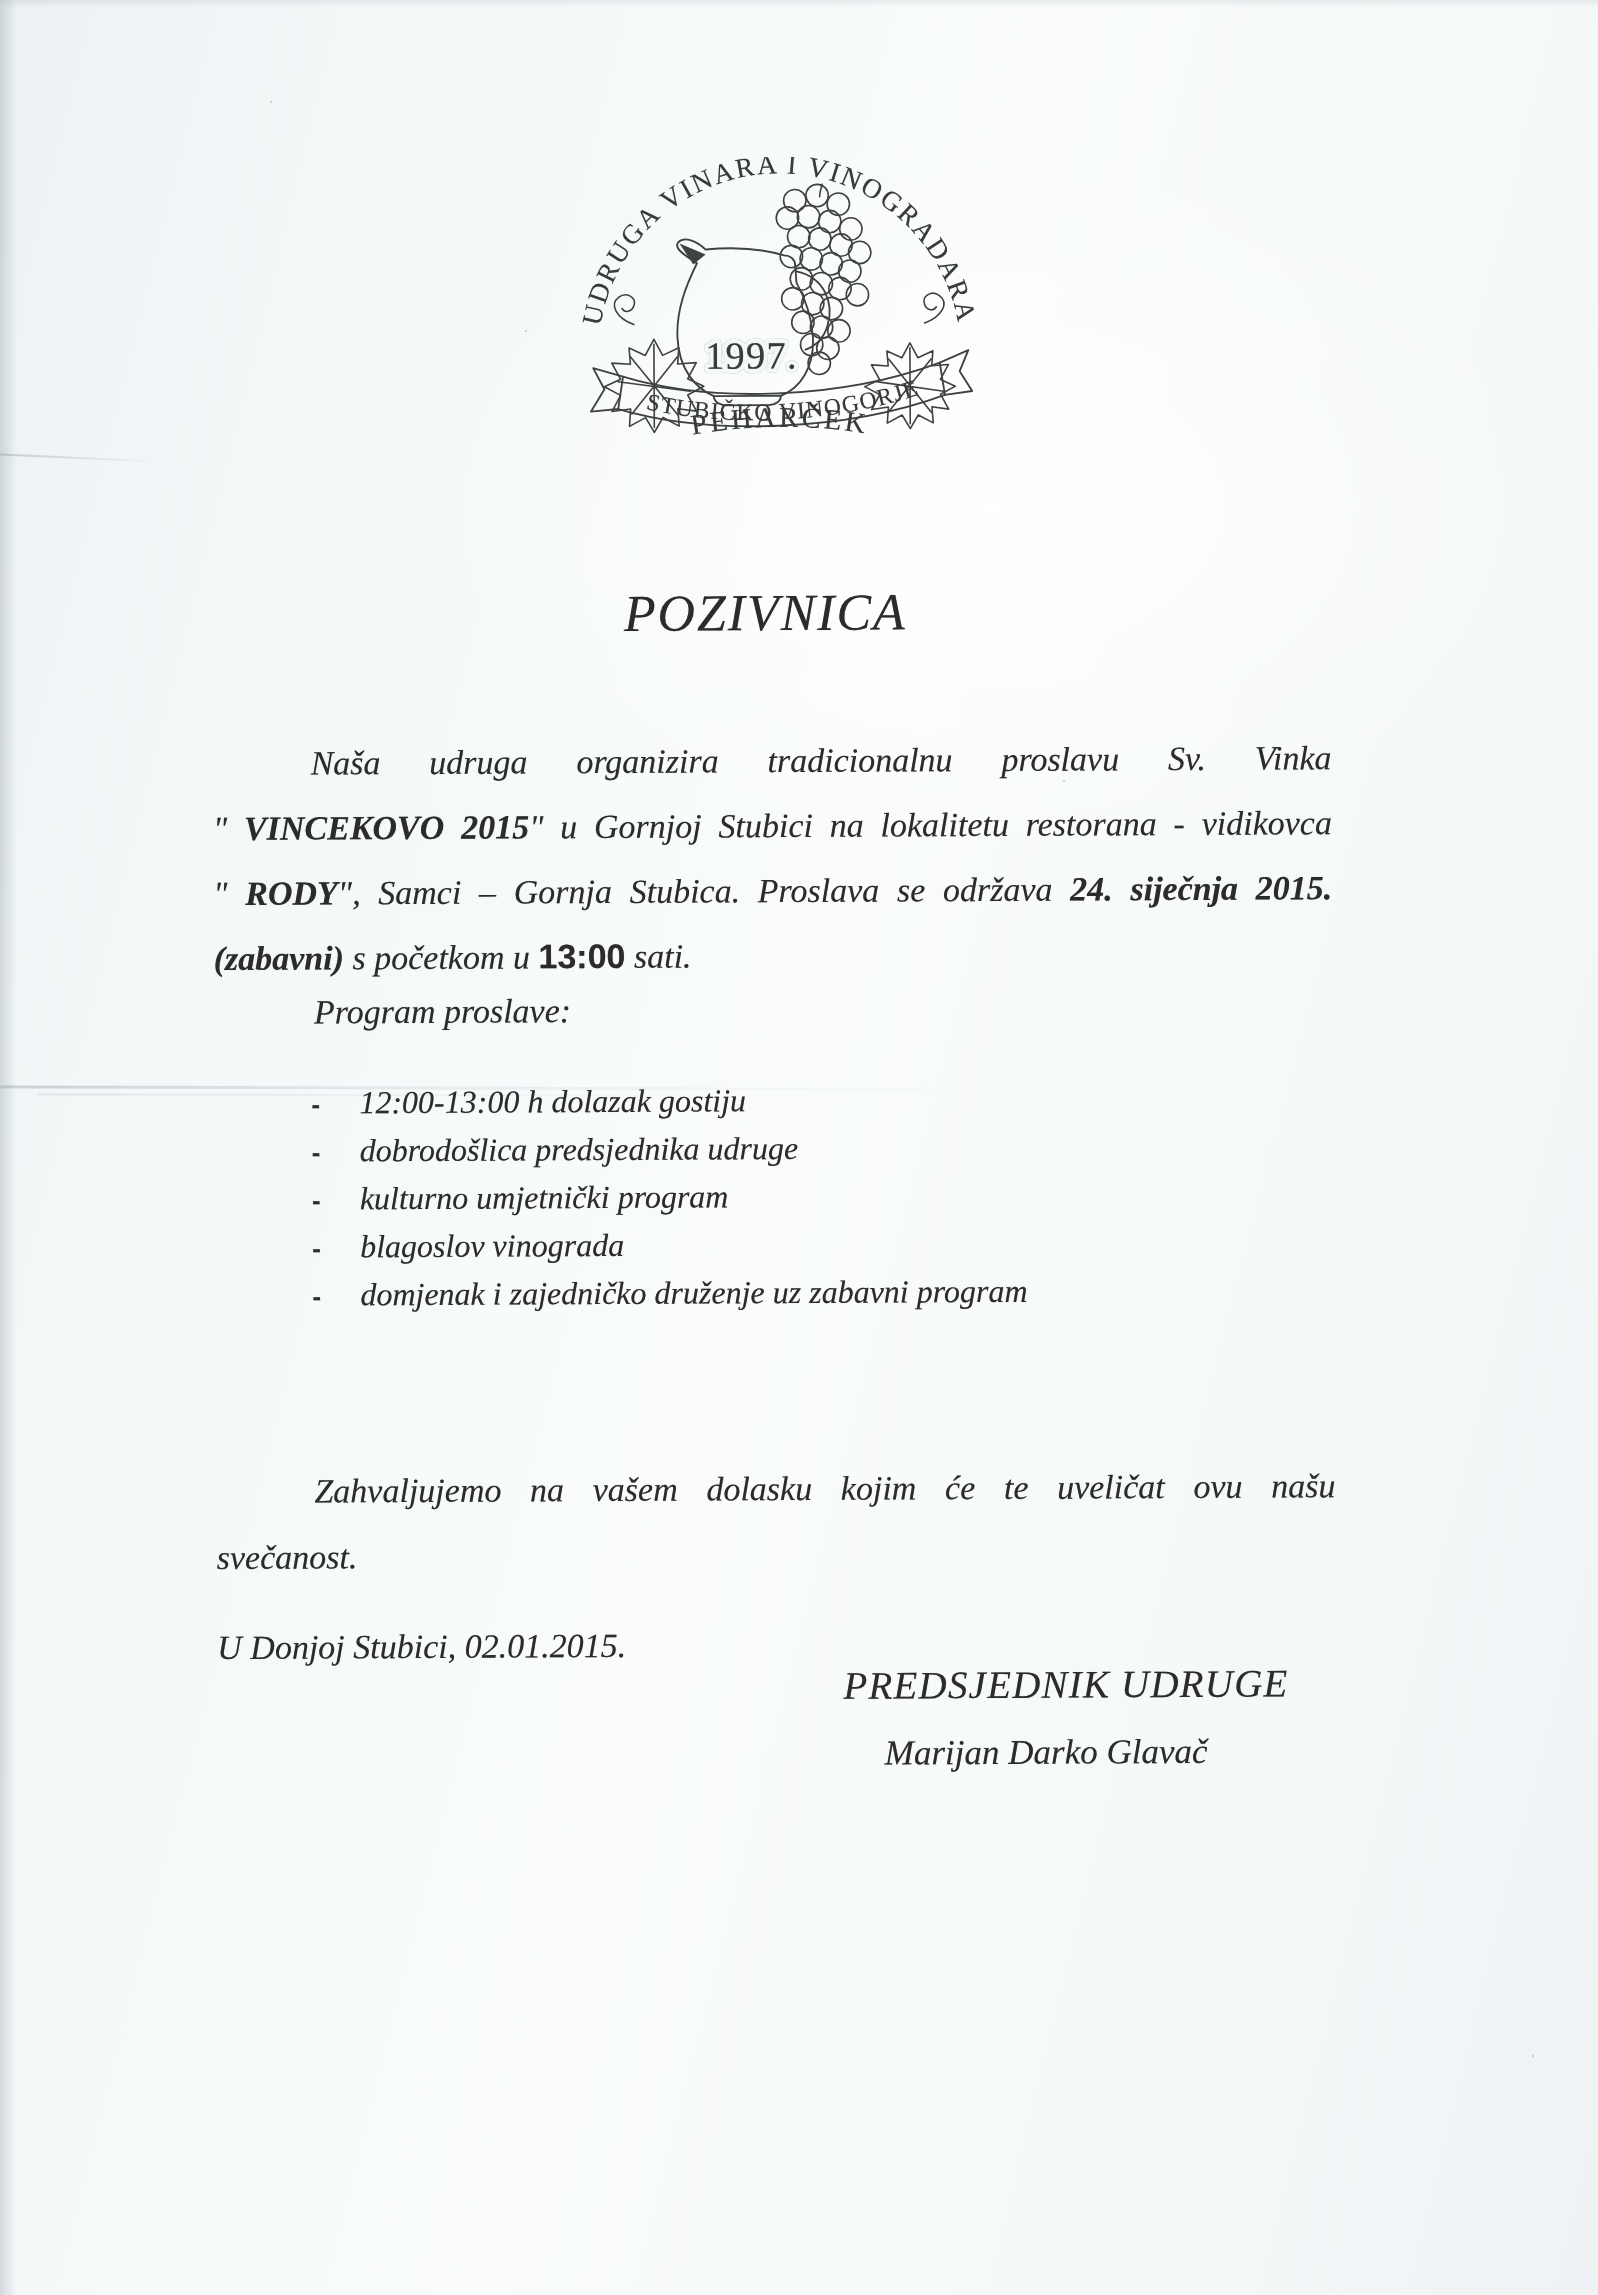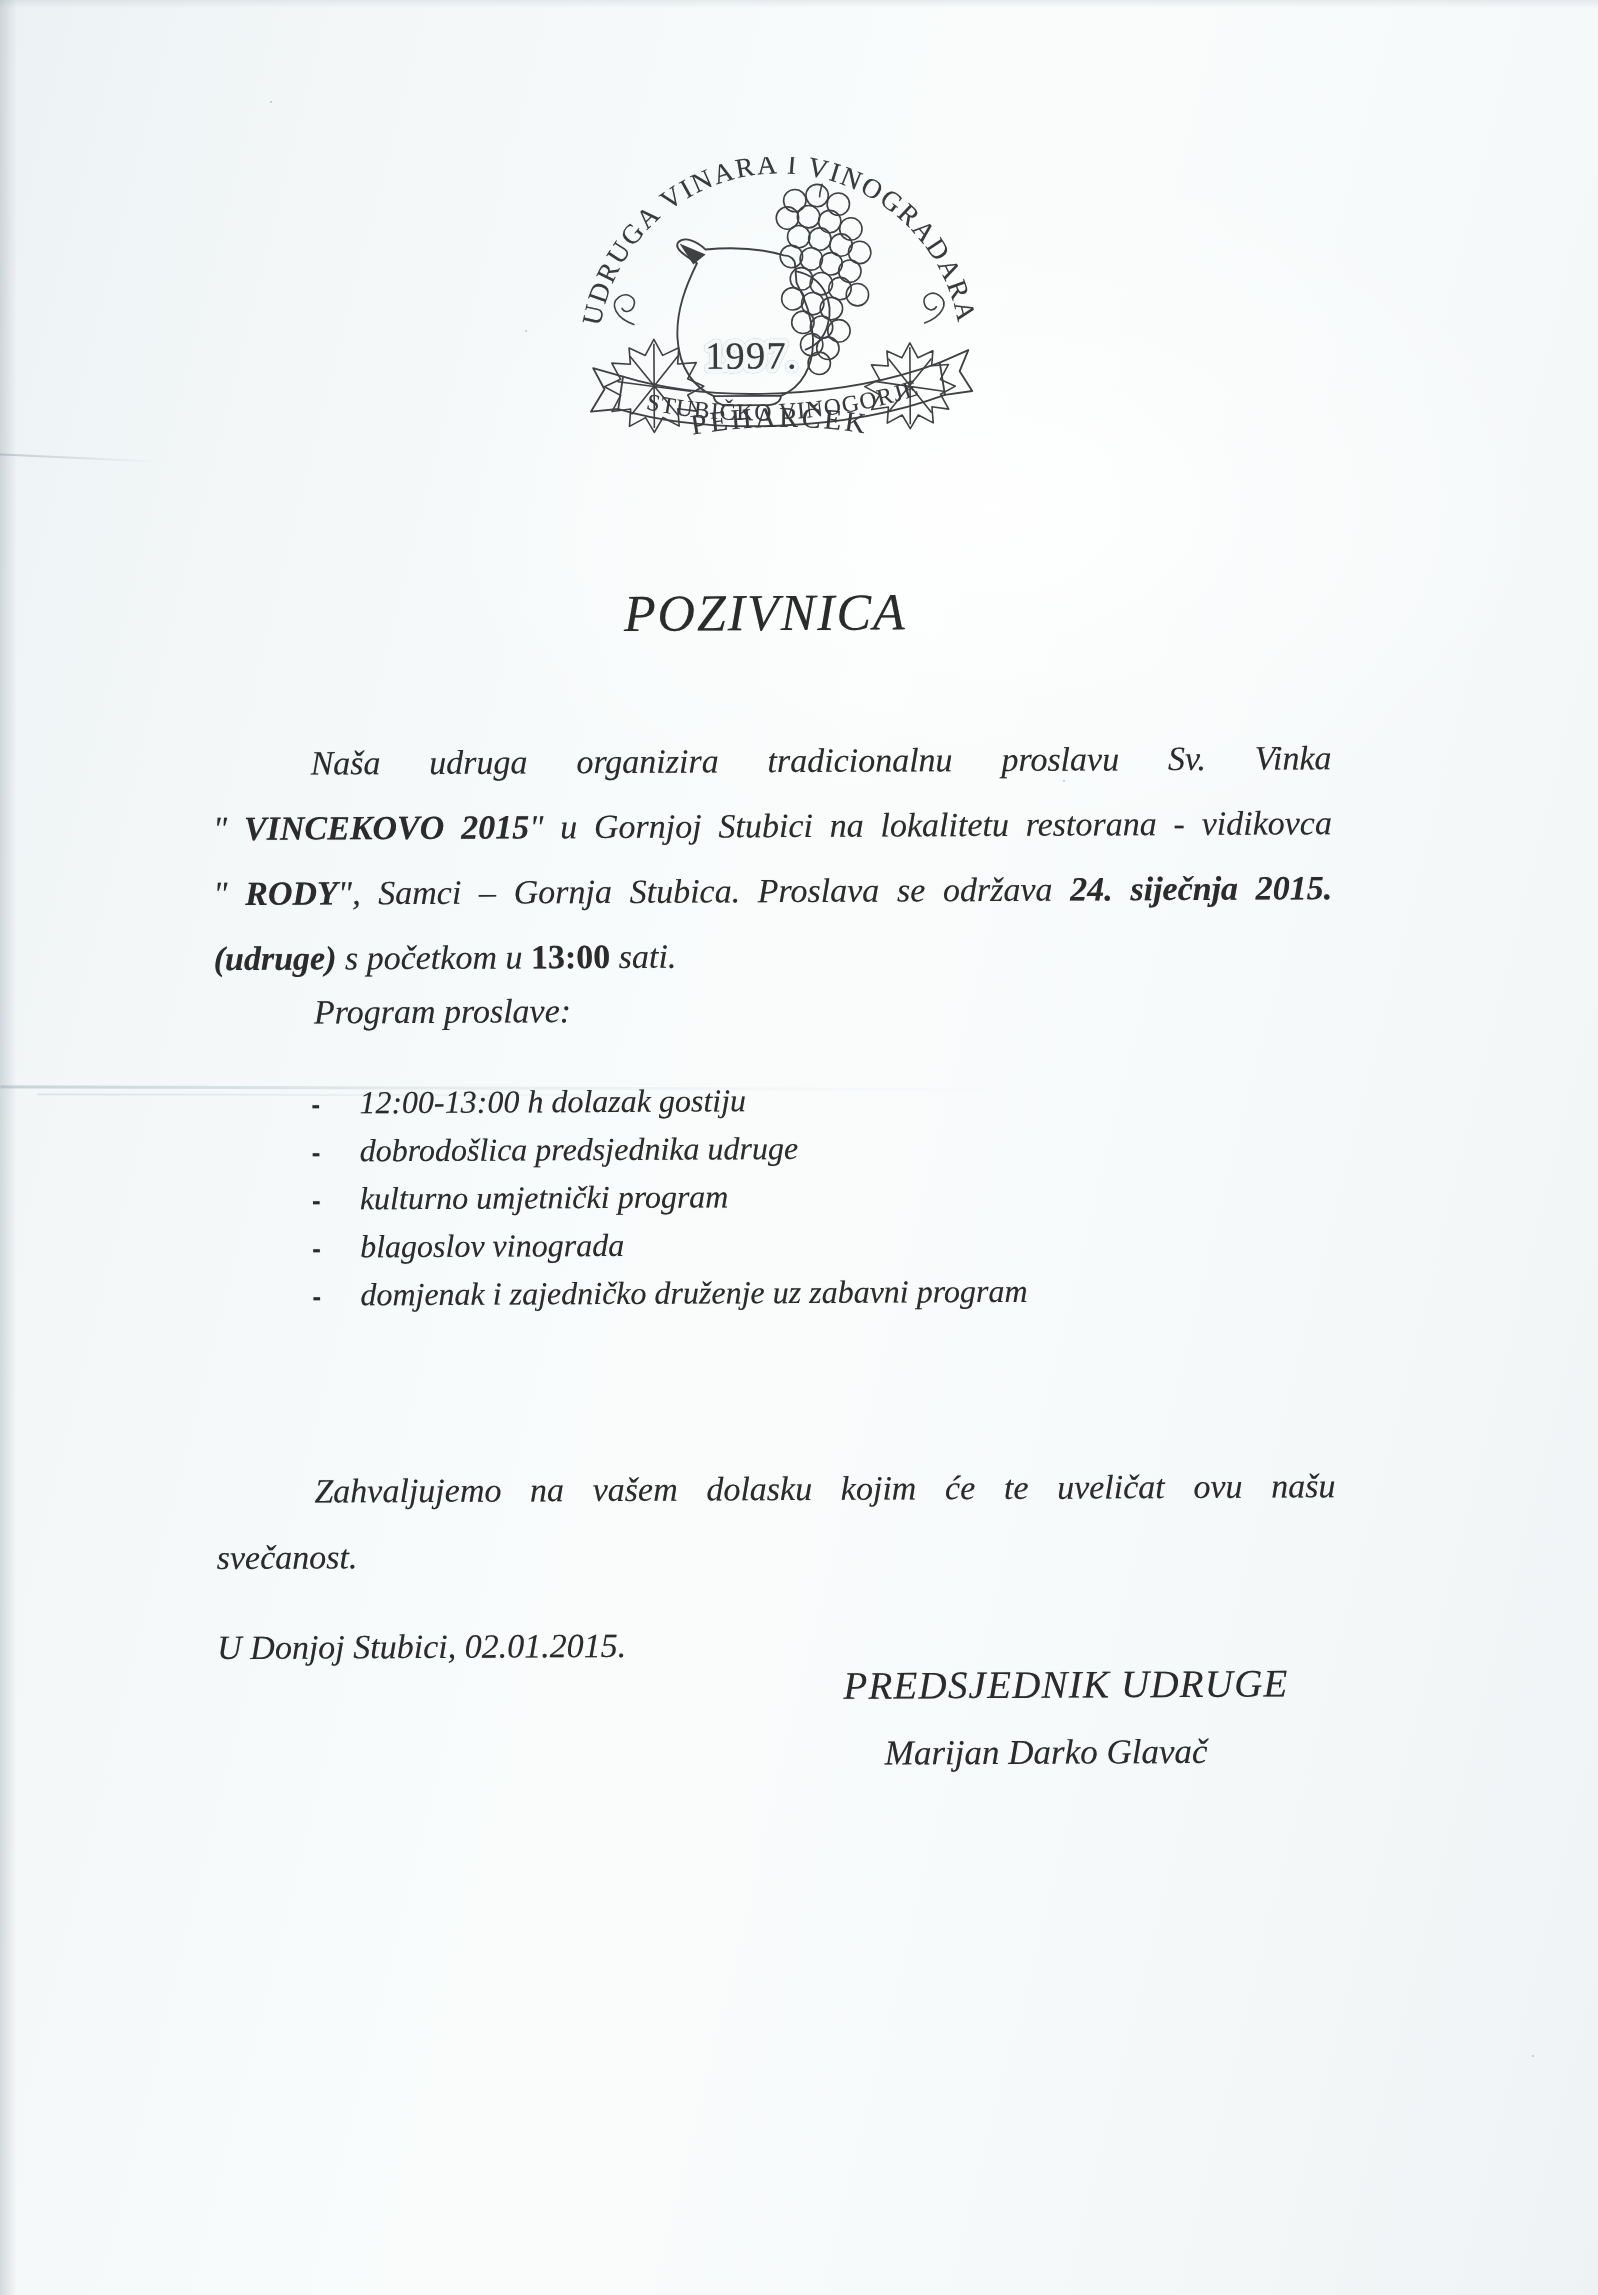--- a/index.html
+++ b/index.html
@@ -40,21 +40,21 @@
   .title{
     position:absolute;left:626px;top:583px;
     font-size:52px;font-style:italic;letter-spacing:1.9px;white-space:nowrap;
   }
 
   .para{position:absolute;font-size:34px;font-style:italic;}
   .tline{line-height:65px;}
   .just{text-align:justify;text-align-last:justify;text-justify:inter-word;}
   .indent{text-indent:98px;}
   .b{font-weight:700;}
-  .sans{font-family:Liberation Serif, serif;font-style:normal;font-weight:700;}
+  .sans{font-family:Liberation Sans, sans-serif;font-style:normal;font-weight:700;}
 
   .intro{left:214px;top:728px;width:1119px;}
   .closing{left:214px;top:1456px;width:1119px;}
   .closing .tline{line-height:66px;}
 
   .prog-heading{position:absolute;left:314px;top:991px;font-size:34px;font-style:italic;}
 
   .prog-list{position:absolute;left:311px;top:1082px;width:1043px;}
   .prog-row{display:flex;align-items:baseline;height:48px;font-size:32px;font-style:italic;}
   .dash{flex:0 0 48px;font-family:"Liberation Sans","DejaVu Sans",sans-serif;
@@ -159,21 +159,21 @@
         <textPath href="#nameArc" startOffset="50%" text-anchor="middle">PEHARČEK</textPath>
       </text>
     </svg>
 
     <div class="title">POZIVNICA</div>
 
     <div class="para intro">
       <div class="tline just indent"><span>Naša udruga organizira tradicionalnu proslavu Sv. Vinka</span></div>
       <div class="tline just"><span>" </span><span class="b">VINCEKOVO 2015</span><span>" u Gornjoj Stubici na lokalitetu restorana - vidikovca</span></div>
       <div class="tline just"><span>" </span><span class="b">RODY</span><span>", Samci – Gornja Stubica. Proslava se održava </span><span class="b">24. siječnja 2015.</span></div>
-      <div class="tline"><span class="b">(udruge)</span><span> s početkom u </span><span class="b sans">13:00</span><span> sati.</span></div>
+      <div class="tline"><span class="b">(zabavni)</span><span> s početkom u </span><span class="b sans">13:00</span><span> sati.</span></div>
     </div>
 
     <div class="prog-heading">Program proslave:</div>
 
     <div class="prog-list">
       <div class="prog-row">
         <span class="dash">-</span>
         <span class="ptext">12:00-13:00 h dolazak gostiju</span>
       </div>
       <div class="prog-row">

